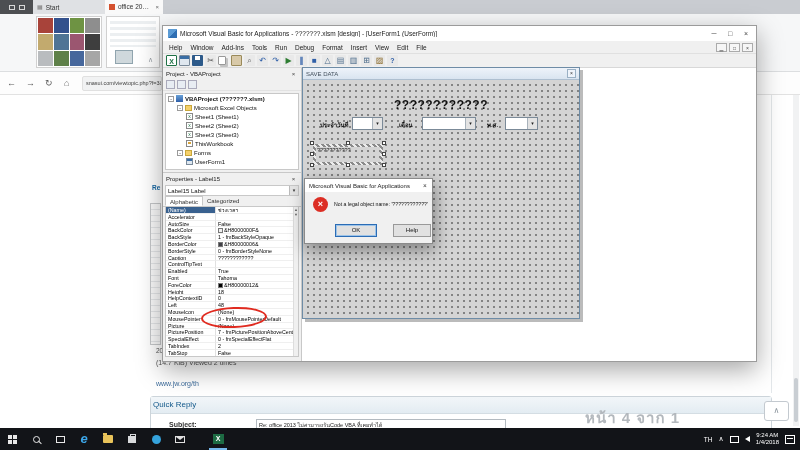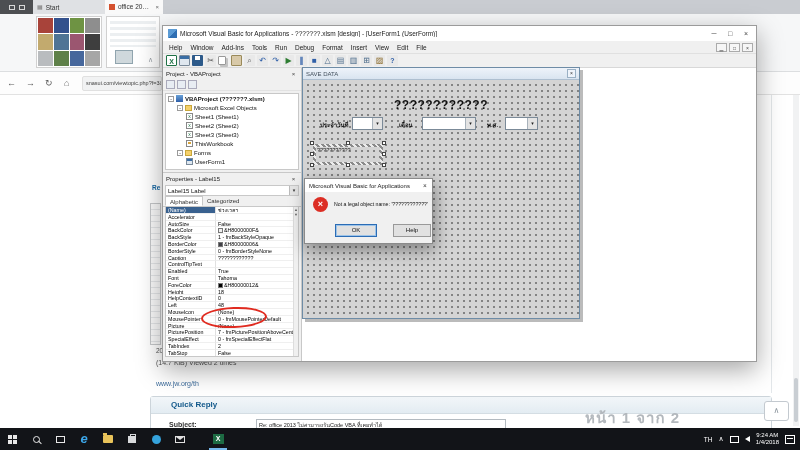--- a/index.html
+++ b/index.html
@@ -48,22 +48,22 @@
   .frag-re{position:absolute;left:152px;top:184px;font-size:6.5px;font-weight:bold;color:#1567a3;}
   .sliver{position:absolute;left:150px;top:203px;width:11px;height:142px;
           background:repeating-linear-gradient(#fbfbfb 0 5px,#e4e6e8 5px 6px);
           border:1px solid #c6c8ca;}
   .frag-201{position:absolute;left:156px;top:347px;font-size:6.5px;color:#555;}
   .attach-meta{position:absolute;left:156px;top:359px;font-size:7px;color:#555;}
   .jw-link{position:absolute;left:156px;top:380px;font-size:7px;color:#3e6d9c;}
   .qr-panel{position:absolute;left:150px;top:396px;width:622px;height:44px;background:#fff;
             border:1px solid #ccd4da;border-radius:3px;}
   .qr-header{height:17px;background:linear-gradient(#f2f6f9,#e3ecf2);
-             border-bottom:1px solid #d4dde3;font-size:8px;font-weight:bold;color:#12588a;
-             line-height:16px;padding-left:20px;}
+             border-bottom:1px solid #d4dde3;font-size:8px;font-weight:normal;color:#12588a;
+             line-height:16px;padding-left:2px;}
   .qr-subj-label{position:absolute;left:18px;top:24px;font-size:7px;font-weight:bold;color:#333;}
   .qr-input{position:absolute;left:105px;top:22px;width:250px;height:12px;background:#fff;
             border:1px solid #b3bac0;font-size:5.5px;line-height:10px;padding:0 2px;color:#222;
             white-space:nowrap;overflow:hidden;}
   .footer-big{position:absolute;left:585px;top:406px;font-size:15px;font-weight:bold;
               color:#b3b8bd;letter-spacing:1px;white-space:nowrap;}
   .divider-v{position:absolute;left:771px;top:95px;width:1px;height:298px;background:#e3e7ea;}
   .top-pill{position:absolute;left:764px;top:401px;width:25px;height:20px;background:#fff;
             border:1px solid #c3c9cf;border-radius:3px;color:#8a949c;font-size:8px;
             text-align:center;line-height:18px;}
@@ -287,21 +287,21 @@
     <span class="frag-re">Re</span>
     <div class="sliver"></div>
     <span class="frag-201">201</span>
     <span class="attach-meta">(14.7 KiB) Viewed 2 times</span>
     <span class="jw-link">www.jw.org/th</span>
     <div class="qr-panel">
       <div class="qr-header">Quick Reply</div>
       <span class="qr-subj-label">Subject:</span>
       <div class="qr-input">Re: office 2013 ไม่สามารถรันCode VBA ที่เคยทำได้</div>
     </div>
-    <span class="footer-big">หน้า 1 จาก 2</span>
+    <span class="footer-big">หน้า 4 จาก 1</span>
     <div class="divider-v"></div>
     <div class="top-pill">∧</div>
     <div class="page-scroll">
         <i></i>
       </div>
   </div>
 
   <div class="vba">
     <div class="v-title">
       <span class="v-ico"></span>

